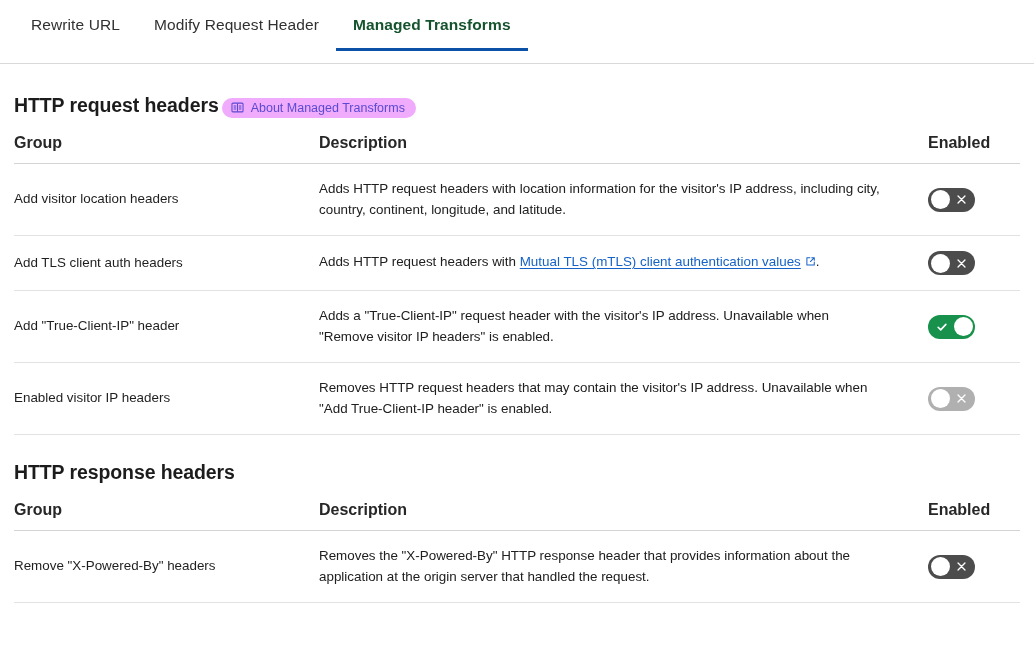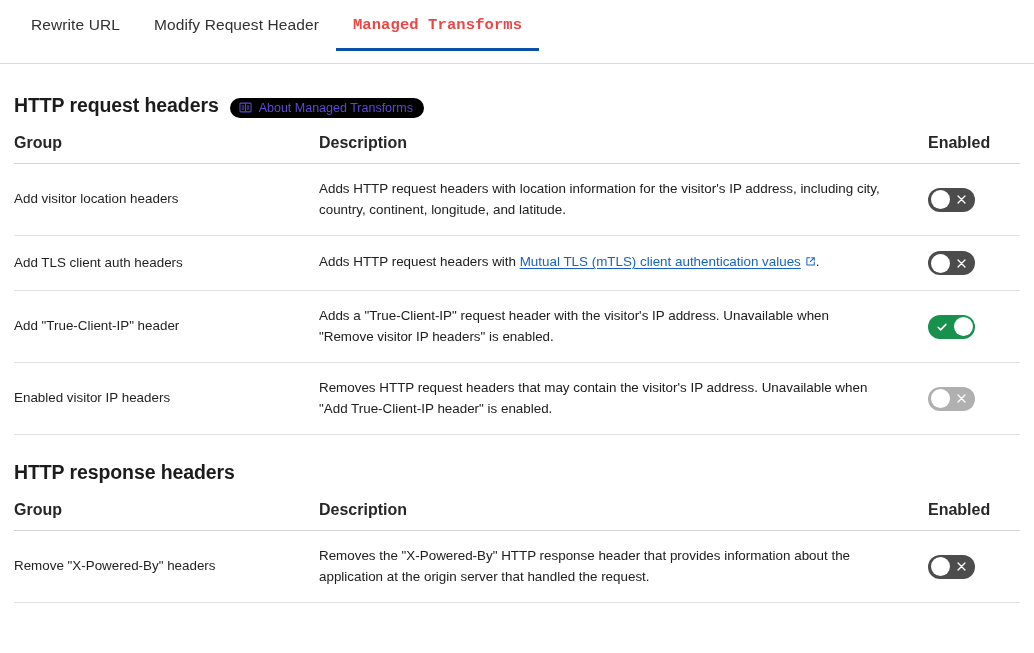--- a/index.html
+++ b/index.html
@@ -28,54 +28,53 @@
     line-height: 50px;
     font-size: 15.5px;
     color: #313131;
     padding: 0 17px;
     white-space: nowrap;
     cursor: pointer;
     position: relative;
     letter-spacing: .1px;
   }
   .tab.active {
-    color: #ef4444;
+    color: #14532d;
     font-weight: 600;
-    font-family: Liberation Mono, monospace;
   }
   .tab.active::after {
     content: "";
     position: absolute;
     left: 0; right: 0; bottom: -1px;
     height: 3px;
     background: #0b51a8;
   }
 
   
   .section { padding: 0 14px; }
   .section-head {
     display: flex;
     align-items: center;
-    gap: 11px;
+    gap: 3px;
   }
   #sec-request .section-head { padding-top: 30px; }
   #sec-response .section-head { padding-top: 26px; }
 
   .section-title {
     font-size: 19.5px;
     font-weight: 700;
     color: #1c1c1c;
     letter-spacing: -.1px;
   }
 
   .about-badge {
     display: inline-flex;
     align-items: center;
     gap: 7px;
-    background: #000000;
+    background: #f0abfc;
     border-radius: 11px;
     padding: 3px 11px 3px 9px;
     color: #5a4ad1;
     font-size: 12.5px;
     cursor: pointer;
     position: relative;
     top: 2px;
   }
   .about-badge svg { display: block; }
 

